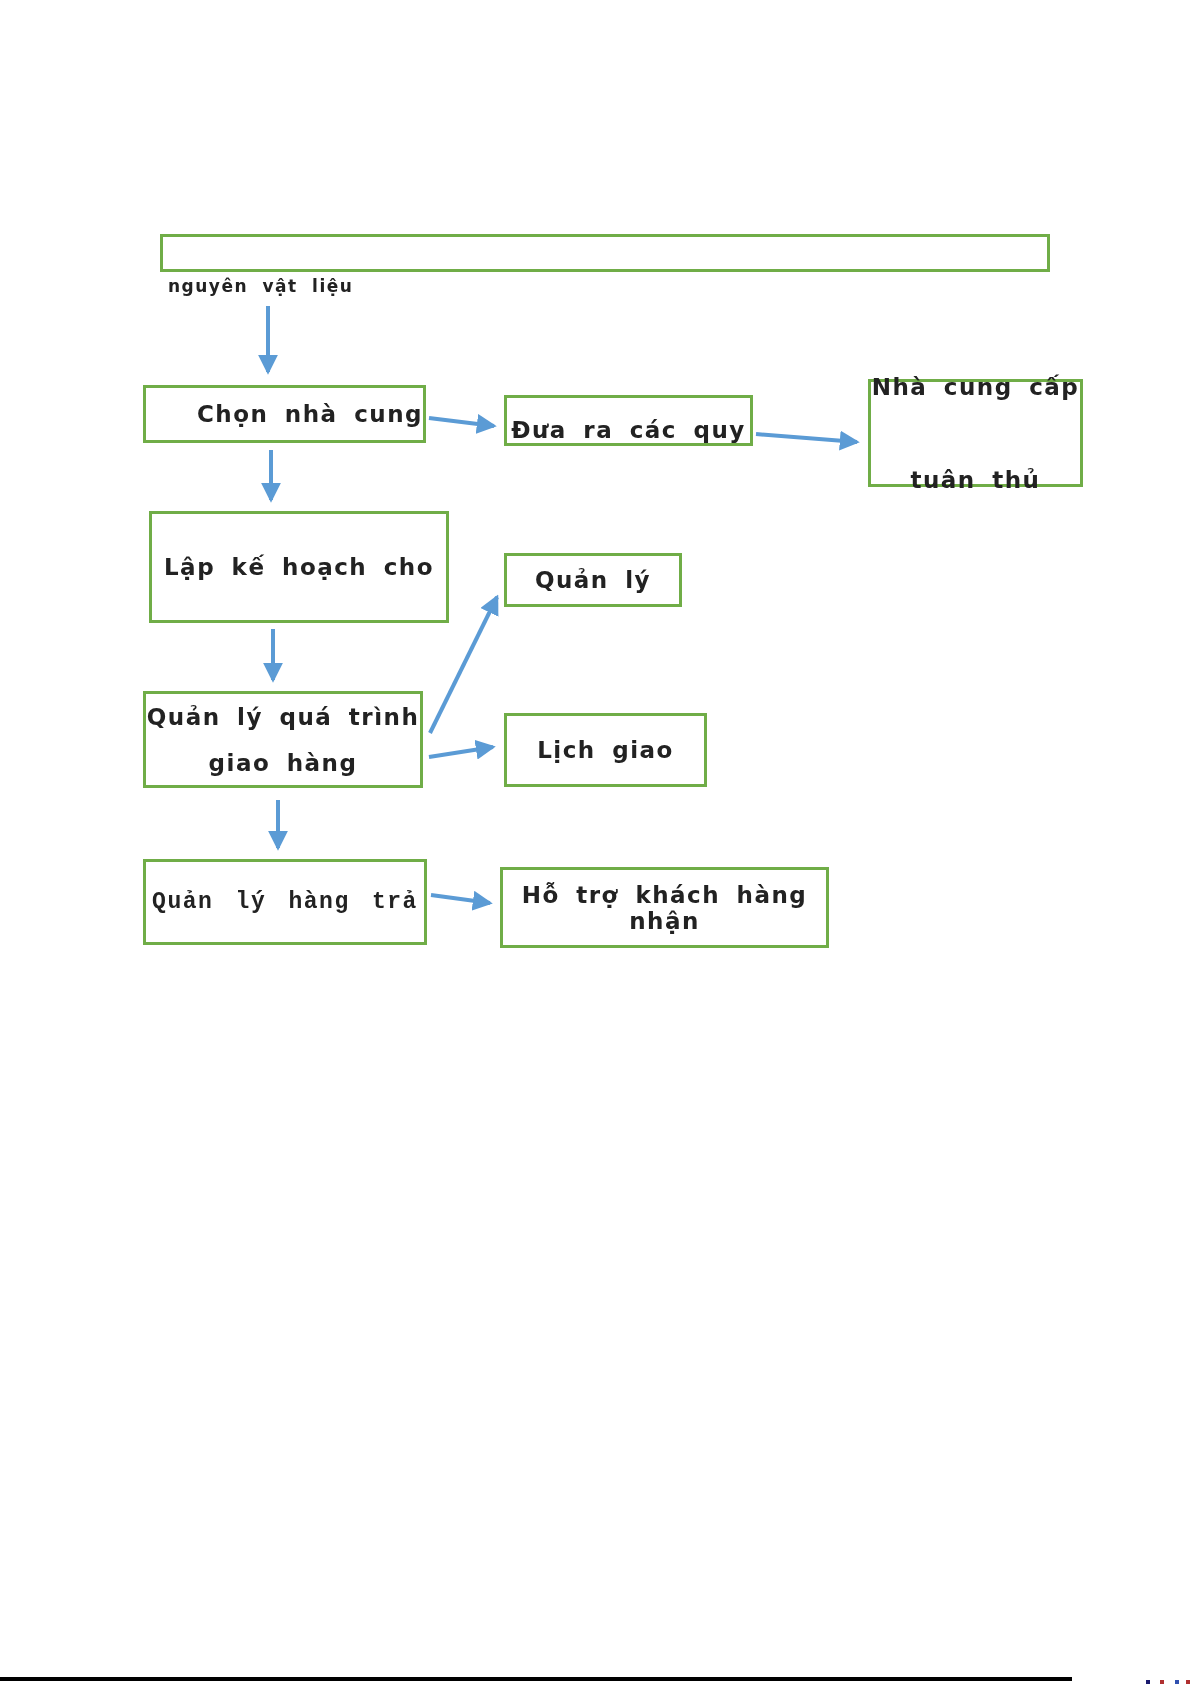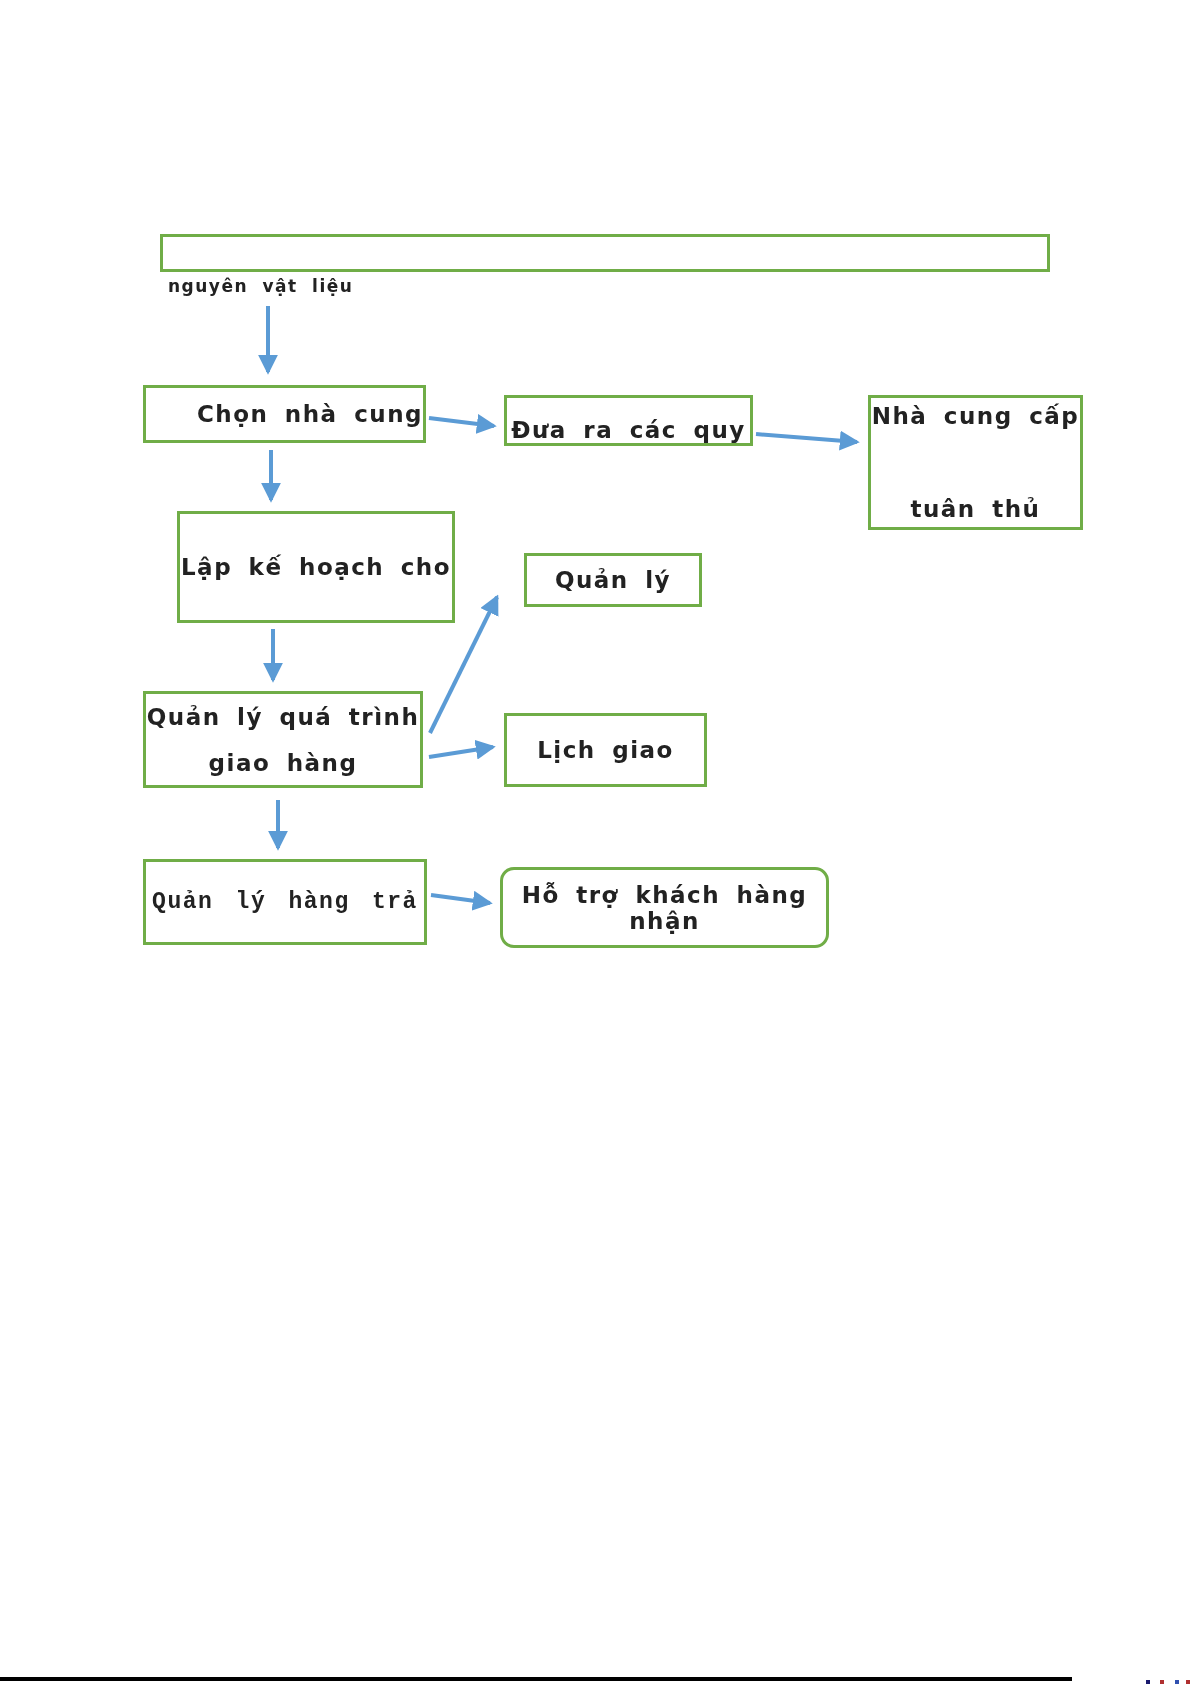--- a/index.html
+++ b/index.html
@@ -40,27 +40,27 @@
   svg.arrows .head{fill:#5B9BD5;}
   .footer-rule{
     position:absolute;
     background:#000000;
   }
   .speck{position:absolute;width:4px;height:4px;}
   
   #n-top   {left:160px; top:234px; width:890px; height:38px;}
   #n-chon  {left:143px; top:385px; width:283px; height:58px;align-items:flex-end;}
   #n-dua   {left:504px; top:395px; width:249px; height:51px;justify-content:flex-end;}
-  #n-nha   {left:868px; top:395px; width:215px; height:135px; line-height:48px;gap:45px;}
-  #n-lap   {left:149px; top:511px; width:278px; height:112px; line-height:50px;margin-left:28px;}
-  #n-quanly{left:504px; top:553px; width:178px; height:54px;margin-left:20px;}
+  #n-nha   {left:868px; top:379px; width:215px; height:108px; line-height:48px;gap:45px;}
+  #n-lap   {left:149px; top:511px; width:300px; height:112px; line-height:50px;}
+  #n-quanly{left:504px; top:553px; width:178px; height:54px;}
   #n-qltrinh{left:143px;top:691px; width:280px; height:97px; line-height:46px;}
   #n-lich  {left:504px; top:713px; width:203px; height:74px;}
   #n-qltra {left:143px; top:859px; width:284px; height:86px;font-family:Liberation Mono, monospace;}
-  #n-hotro {left:500px; top:867px; width:329px; height:81px;border-radius:14px;}
+  #n-hotro {left:500px; top:867px; width:329px; height:81px;}
   #caption-materials{left:168px; top:276px;}
 </style>
 </head>
 <body>
 
 <div class="page">
 
   <div class="node" id="n-top"></div>
 
   <div class="caption" id="caption-materials">nguyên vật liệu</div>

